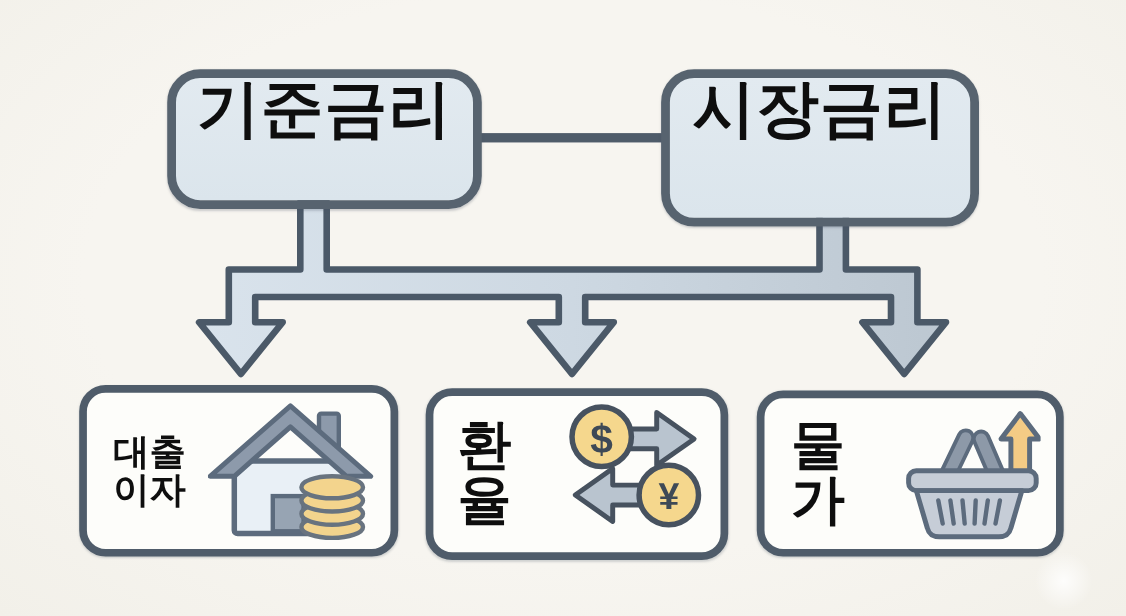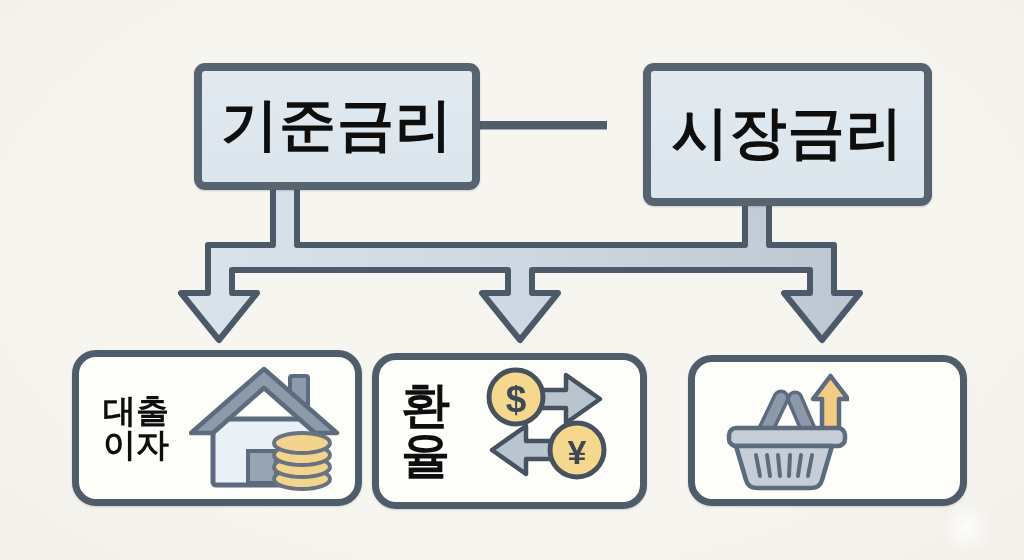--- a/index.html
+++ b/index.html
@@ -18,26 +18,24 @@
   svg.links {
     position: absolute;
     left: 0; top: 0;
     width: 1024px; height: 560px;
   }
   
   .node {
     position: absolute;
     background: linear-gradient(180deg, #e2eaf0 0%, #dbe5ec 100%);
     border: 8px solid #57636f;
-    border-radius: 11px;
+    border-radius: 30px;
     display: flex;
-    align-items: center;
     justify-content: center;
     box-shadow: 0 1px 2px rgba(70,80,95,0.25);
-    margin-left: 42px;
   }
   .node .node-label {
     font-size: 57px;
     font-weight: 900;
     color: #0e0e0e;
     letter-spacing: 1px;
     line-height: 1;
     padding-bottom: 4px;
   }
   #node-base   { left: 152px; top: 63px;  width: 286px; height: 127px; }
@@ -48,21 +46,21 @@
     position: absolute;
     background: #fdfdfa;
     border: 7px solid #4f5c6a;
     border-radius: 24px;
     display: flex;
     align-items: center;
     justify-content: space-between;
     box-shadow: 0 1px 2px rgba(70,80,95,0.22);
   }
   #card-loan     { left: 72px;  top: 350px; width: 290px; height: 156px; padding: 0 14px 0 24px; }
-  #card-exchange { left: 372px; top: 353px; width: 275px; height: 156px; padding: 0 32px 0 22px; gap: 34px; }
+  #card-exchange { left: 387px; top: 353px; width: 275px; height: 156px; padding: 0 16px 0 22px; gap: 34px; }
   #card-prices   { left: 688px; top: 355px; width: 279px; height: 151px; padding: 0 14px 0 24px; }
 
   .card-label {
     font-weight: 900;
     color: #0e0e0e;
     line-height: 1.02;
     letter-spacing: 0px;
   }
   #card-loan .card-label     { font-size: 33px; }
   #card-exchange .card-label { font-size: 49px; }
@@ -141,20 +139,23 @@
       <path d="M50,23 H82 V8 L116,32 L82,56 V41 H50 Z" fill="#b9c4cf" stroke="#47525f" stroke-width="4.5" stroke-linejoin="round"></path>
       <circle cx="32" cy="30" r="27" fill="#f5d78d" stroke="#47525f" stroke-width="5"></circle>
       <text x="32" y="32" text-anchor="middle" dominant-baseline="central" font-size="37" font-weight="bold" fill="#3e4956">$</text>
       <path d="M78,74 H42 V59 L8,83 L42,107 V92 H78 Z" fill="#b9c4cf" stroke="#47525f" stroke-width="4.5" stroke-linejoin="round"></path>
       <circle cx="93" cy="83" r="27" fill="#f5d78d" stroke="#47525f" stroke-width="5"></circle>
       <text x="93" y="85" text-anchor="middle" dominant-baseline="central" font-size="34" font-weight="bold" fill="#3e4956">¥</text>
     </svg>
   </div>
 
   <div class="card" id="card-prices">
+    <div class="card-label">
+      <span class="line">물가</span>
+    </div>
     <svg class="icon-svg" width="130" height="126" viewBox="0 0 130 126">
       <path d="M103,66 V31 H94 L111.5,8 L129,31 H120 V66 Z" fill="#f4cb85" stroke="#5c6b7d" stroke-width="4.5" stroke-linejoin="round"></path>
       <g>
         <line x1="38" y1="80" x2="62" y2="30" stroke="#5c6b7d" stroke-width="17" stroke-linecap="round"></line>
         <line x1="97" y1="80" x2="76" y2="31" stroke="#5c6b7d" stroke-width="17" stroke-linecap="round"></line>
         <line x1="38" y1="80" x2="62" y2="30" stroke="#8d99a8" stroke-width="10" stroke-linecap="round"></line>
         <line x1="97" y1="80" x2="76" y2="31" stroke="#8d99a8" stroke-width="10" stroke-linecap="round"></line>
       </g>
       <rect x="10" y="60" width="116" height="18" rx="7" fill="#c6cdd7" stroke="#5c6b7d" stroke-width="4.5"></rect>
       <path d="M17,78 L27,112 Q29,120 38,120 H92 Q101,120 103,112 L113,78 Z" fill="#c6cdd7" stroke="#5c6b7d" stroke-width="4.5" stroke-linejoin="round"></path>

